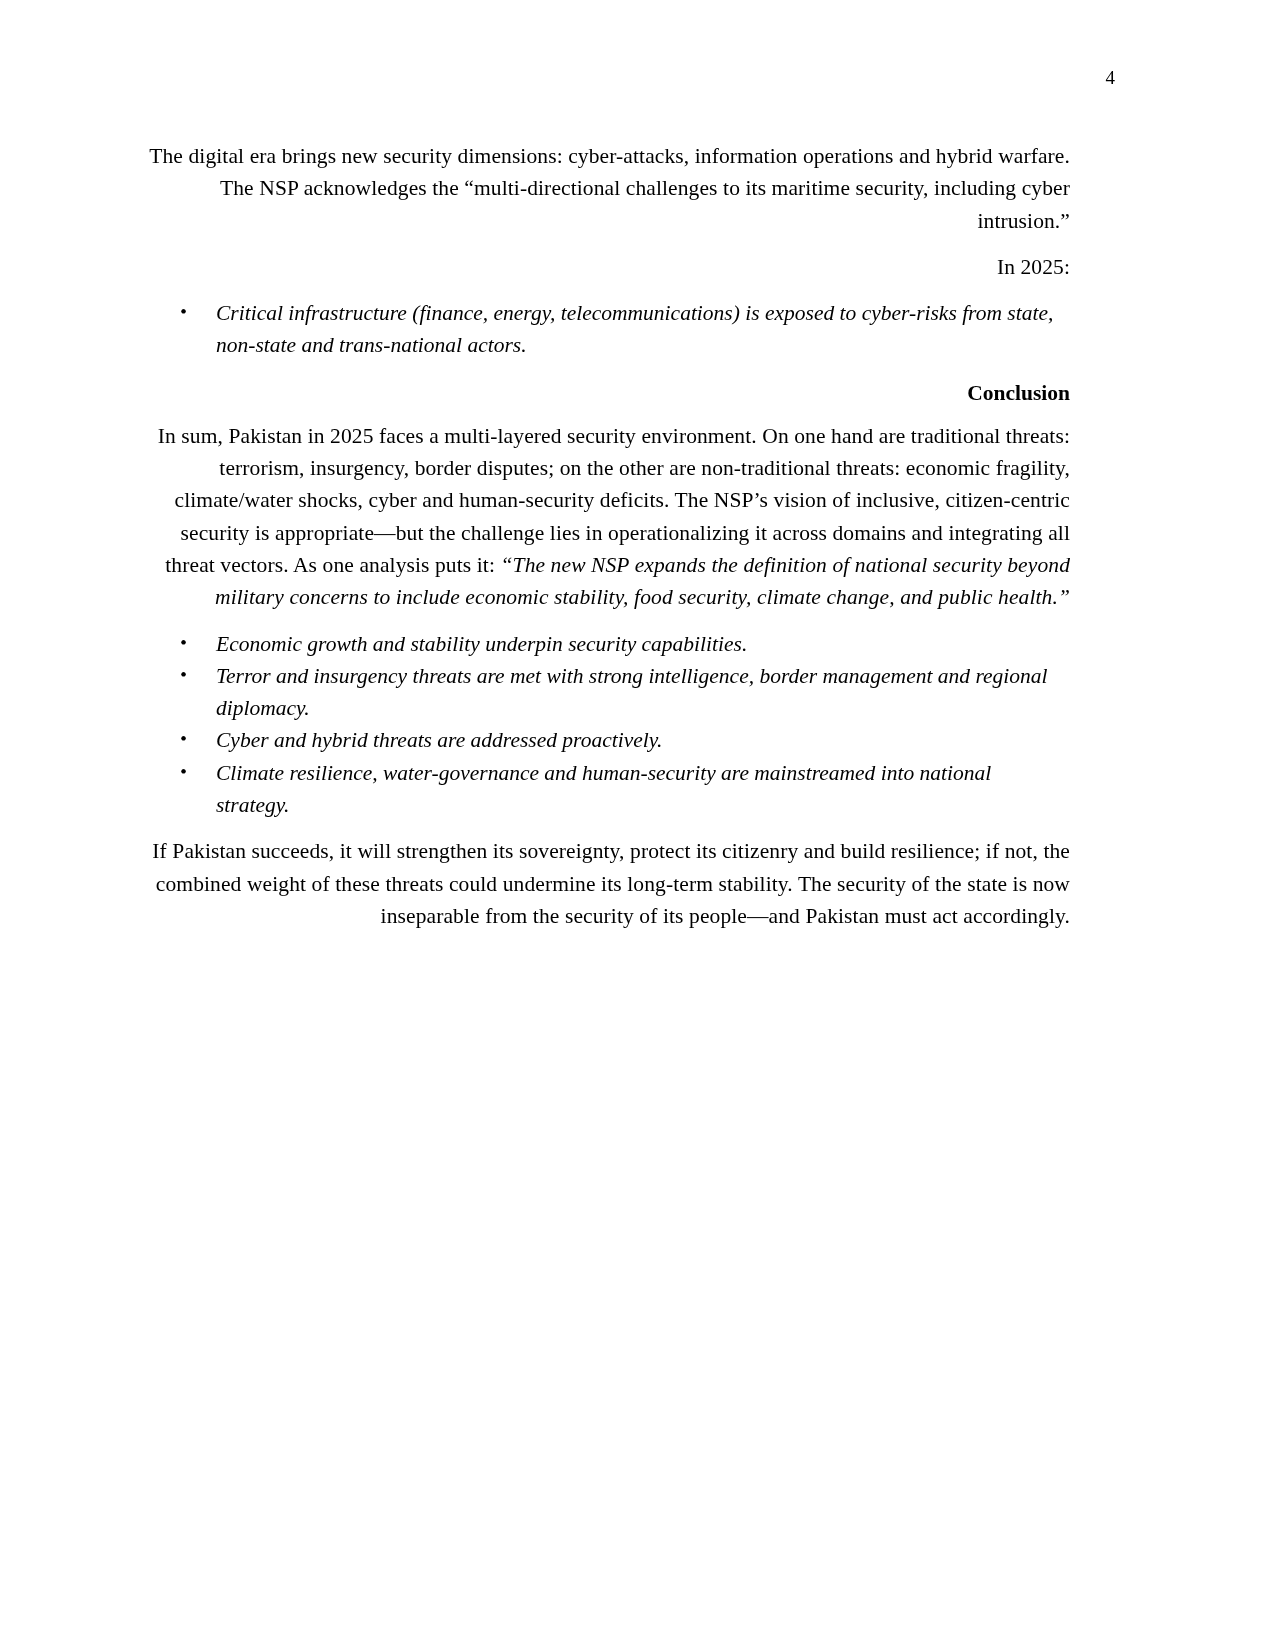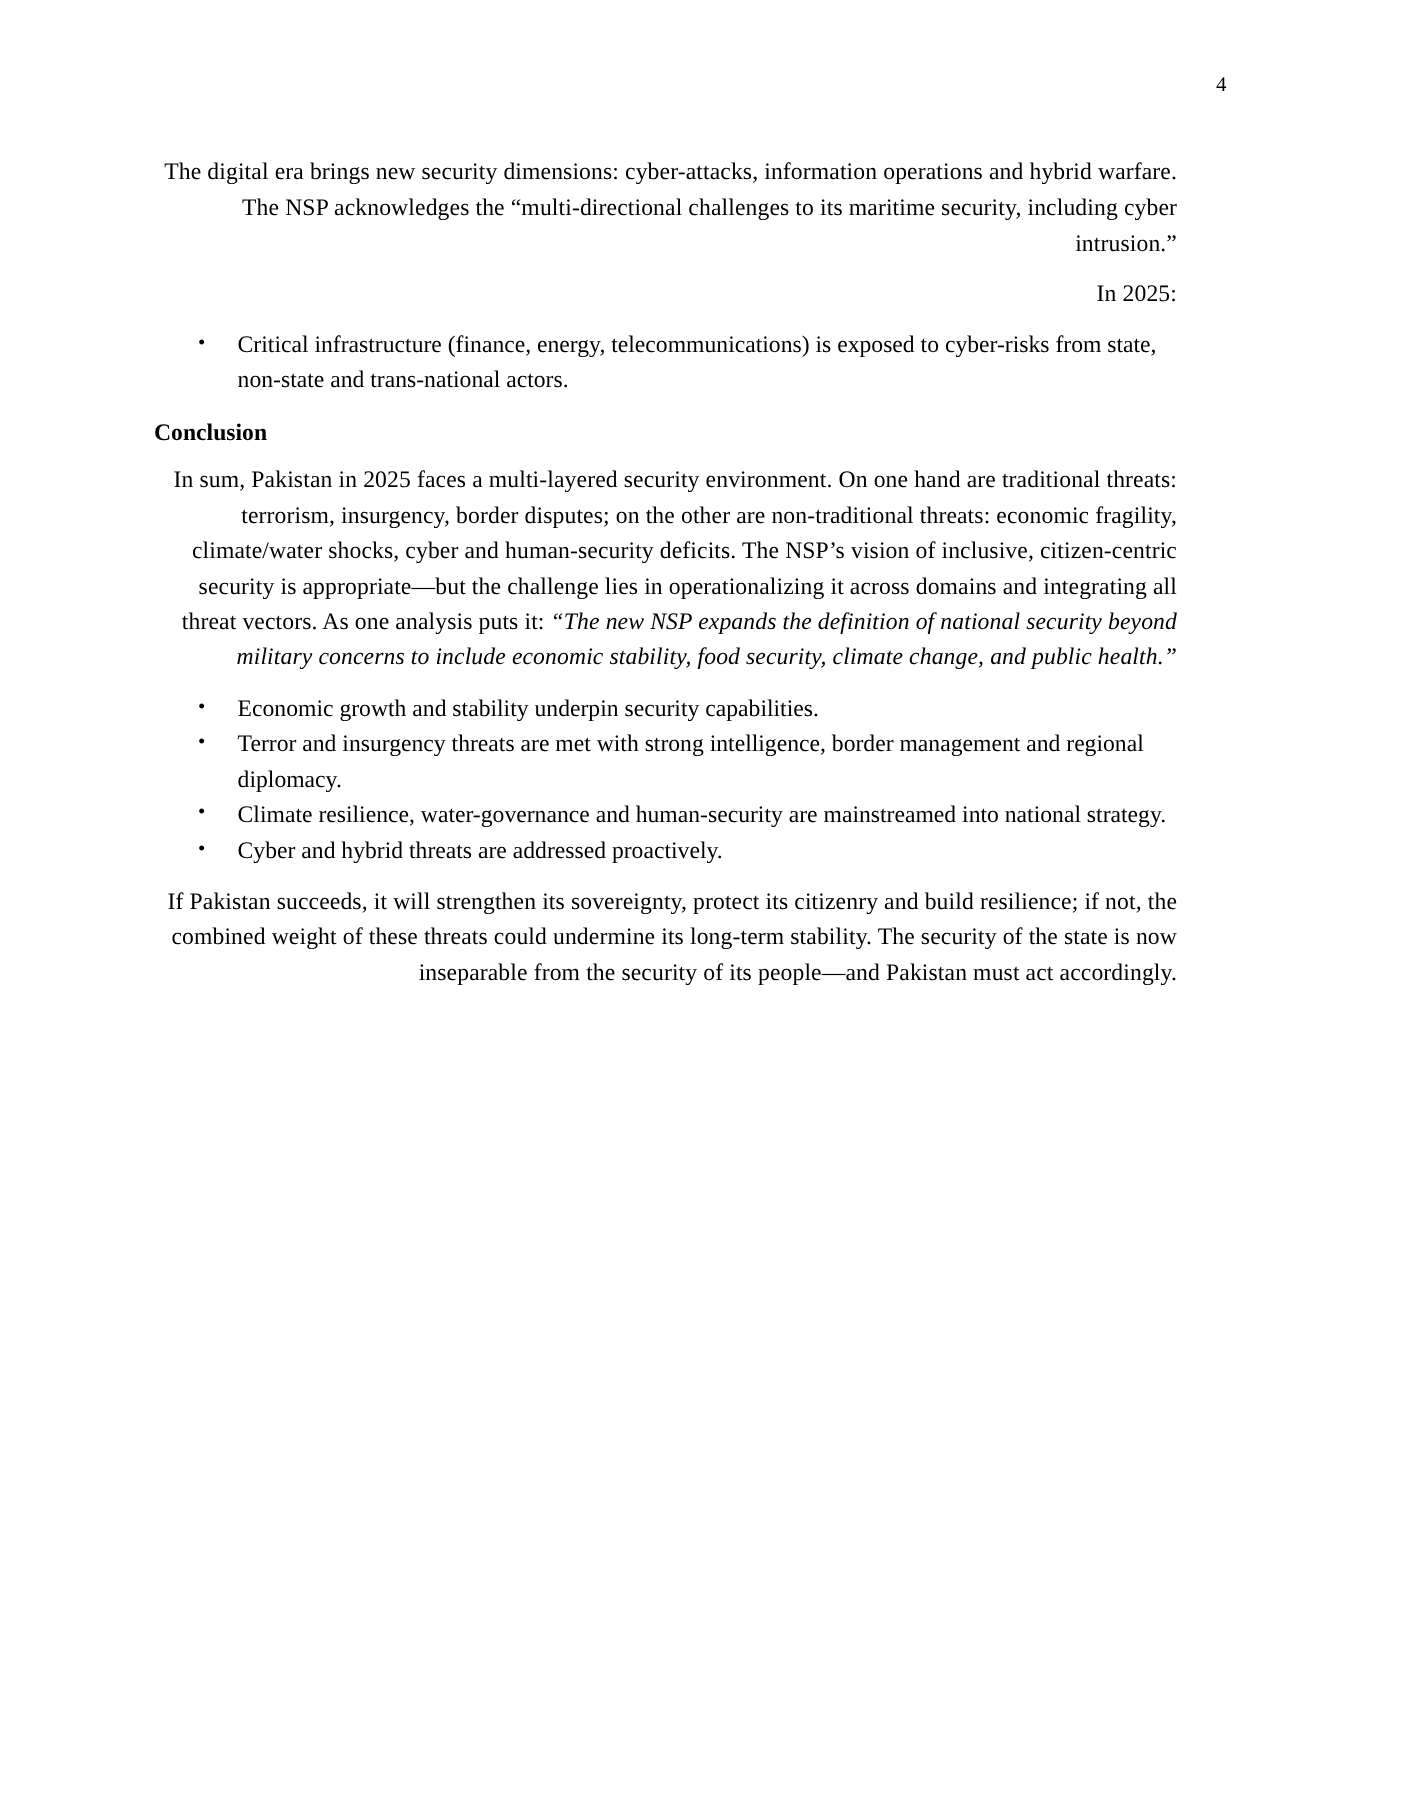--- a/index.html
+++ b/index.html
@@ -52,33 +52,35 @@
     margin: 16px 0 12px 0;
     font-size: 21.5px;
     line-height: 30px;
     font-weight: bold;
   }
   h3.heading-blue {
     color: #1F3864;
   }
   h3.heading-black {
     color: #000000;
+    text-align: right;
   }
 
   ul.bullets {
     margin: 0 0 14px 0;
     padding: 0;
     list-style: none;
   }
   ul.bullets li {
     position: relative;
     margin: 0 0 0 0;
     padding-left: 76px;
     font-size: 21.5px;
     line-height: 32.3px;
+    font-style: italic;
   }
   ul.bullets li::before {
     content: "\2022";
     position: absolute;
     left: 40px;
     top: -1px;
     font-size: 19px;
     line-height: 32.3px;
   }
 
@@ -106,20 +108,20 @@
 
 
     <h3 class="heading heading-black">Conclusion</h3>
 
     <p class="body-text"><span>In sum, Pakistan in 2025 faces a multi-layered security environment. On one hand are traditional threats: terrorism, insurgency, border disputes; on the other are non-traditional threats: economic fragility, climate/water shocks, cyber and human-security deficits. The NSP’s vision of inclusive, citizen-centric security is appropriate—but the challenge lies in operationalizing it across domains and integrating all threat vectors. As one analysis puts it: </span><span class="quote-italic">“The new NSP expands the definition of national security beyond military concerns to include economic stability, food security, climate change, and public health.”</span></p>
 
 
     <ul class="bullets">
       <li>Economic growth and stability underpin security capabilities.</li>
       <li>Terror and insurgency threats are met with strong intelligence, border management and regional diplomacy.</li>
+      <li>Cyber and hybrid threats are addressed proactively.</li>
       <li>Climate resilience, water-governance and human-security are mainstreamed into national strategy.</li>
-      <li>Cyber and hybrid threats are addressed proactively.</li>
     </ul>
 
     <p class="body-text">If Pakistan succeeds, it will strengthen its sovereignty, protect its citizenry and build resilience; if not, the combined weight of these threats could undermine its long-term stability. The security of the state is now inseparable from the security of its people—and Pakistan must act accordingly.</p>
 
   </div>
 </div>
 
 </body></html>

